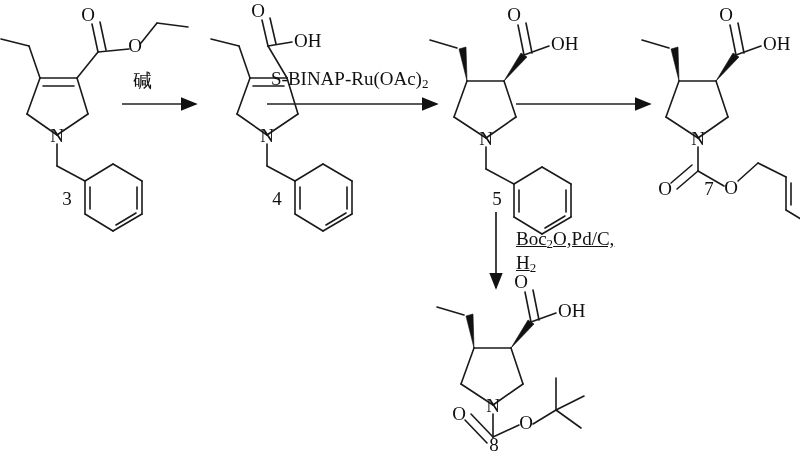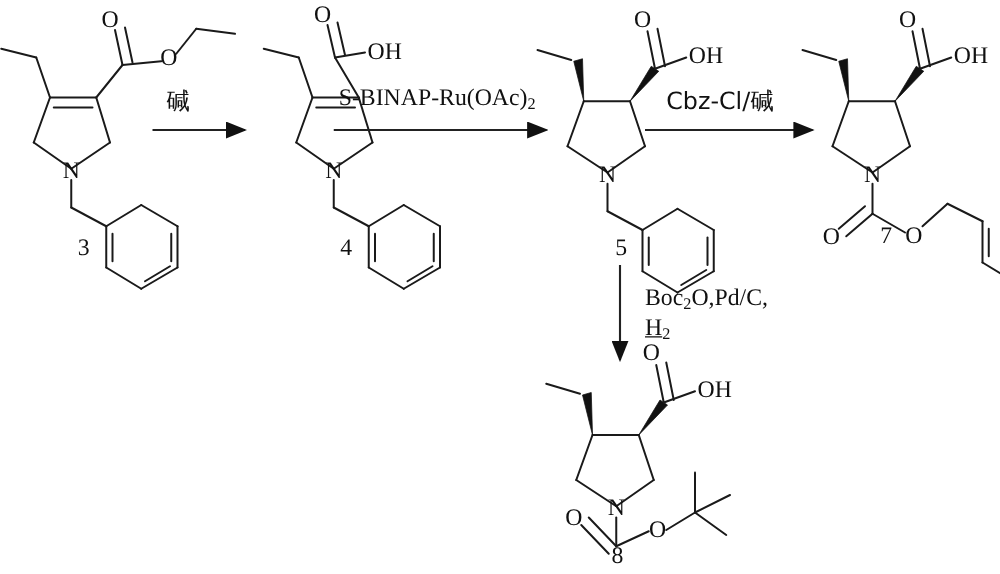--- a/index.html
+++ b/index.html
@@ -256,23 +256,22 @@
     </g>
     <g>
       <path class="arrow-line" d="M496,212 L496,288" marker-end="url(#ah)"></path>
     </g>
   </svg>
 
   <div class="rxn-label cjk" style="left:133px; top:68px;">碱</div>
 
   <div class="rxn-label" style="left:271px; top:68px;text-align:center;"><span>S-BINAP-Ru(OAc)</span><sub>2</sub></div>
 
-  <div class="rxn-label cjk" style="left:533px; top:68px;">Cbz-Cl/碱</div>
-
-  <div class="rxn-label" style="left:516px; top:228px;"><span>Boc</span><sub>2</sub><span>O,Pd/C,</span></div>
+
+  <div class="rxn-label" style="left:516px; top:228px;text-decoration:underline;"><span>Boc</span><sub>2</sub><span>O,Pd/C,</span></div>
 
   <div class="rxn-label" style="left:516px; top:252px;text-decoration:underline;"><span>H</span><sub>2</sub></div>
 
   <div class="cmp-label" style="left:47px; top:188px;">3</div>
   <div class="cmp-label" style="left:257px; top:188px;">4</div>
   <div class="cmp-label" style="left:477px; top:188px;">5</div>
   <div class="cmp-label" style="left:689px; top:178px;">7</div>
   <div class="cmp-label" style="left:474px; top:434px;">8</div>
 
 </div>

